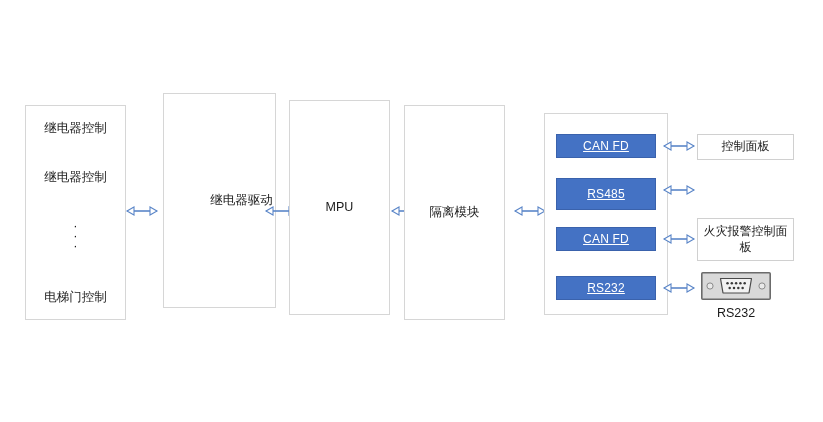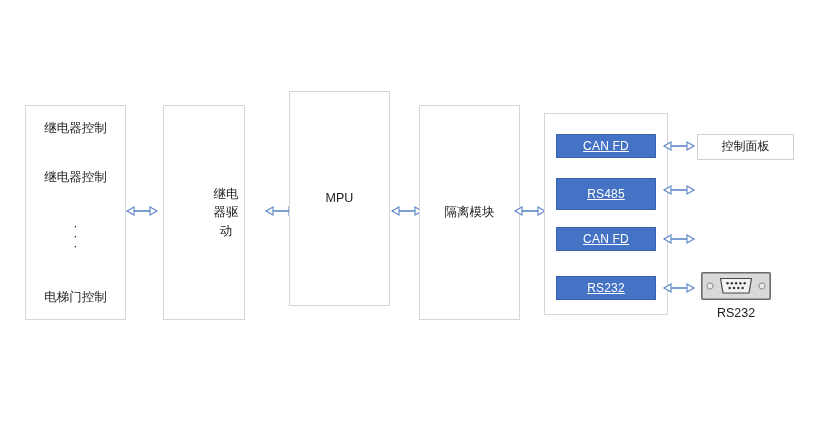--- a/index.html
+++ b/index.html
@@ -126,45 +126,45 @@
   </div>
 
   <div class="arrow" style="left:118px; top:204px;">
     <svg width="48" height="14" viewBox="0 0 48 14">
       <line x1="9" y1="7" x2="39" y2="7" stroke="#5b86c8" stroke-width="1.6"></line>
       <polygon points="9,7 16,3 16,11" fill="#ffffff" stroke="#5b86c8" stroke-width="1.1"></polygon>
       <polygon points="39,7 32,3 32,11" fill="#ffffff" stroke="#5b86c8" stroke-width="1.1"></polygon>
     </svg>
   </div>
 
-  <div class="block stage-block" style="left:163px; top:105px; width:82px; height:215px;padding-left:44px;">
+  <div class="block stage-block" style="left:163px; top:93px; width:113px; height:215px;padding-left:44px;">
     <span class="stage-label">继电器驱动</span>
   </div>
 
   <div class="arrow" style="left:257px; top:204px;">
     <svg width="48" height="14" viewBox="0 0 48 14">
       <line x1="9" y1="7" x2="39" y2="7" stroke="#5b86c8" stroke-width="1.6"></line>
       <polygon points="9,7 16,3 16,11" fill="#ffffff" stroke="#5b86c8" stroke-width="1.1"></polygon>
       <polygon points="39,7 32,3 32,11" fill="#ffffff" stroke="#5b86c8" stroke-width="1.1"></polygon>
     </svg>
   </div>
 
-  <div class="block stage-block" style="left:289px; top:91px; width:101px; height:215px;">
+  <div class="block stage-block" style="left:289px; top:100px; width:101px; height:215px;">
     <span class="stage-label">MPU</span>
   </div>
 
   <div class="arrow" style="left:383px; top:204px;">
     <svg width="48" height="14" viewBox="0 0 48 14">
       <line x1="9" y1="7" x2="39" y2="7" stroke="#5b86c8" stroke-width="1.6"></line>
       <polygon points="9,7 16,3 16,11" fill="#ffffff" stroke="#5b86c8" stroke-width="1.1"></polygon>
       <polygon points="39,7 32,3 32,11" fill="#ffffff" stroke="#5b86c8" stroke-width="1.1"></polygon>
     </svg>
   </div>
 
-  <div class="block stage-block" style="left:419px; top:105px; width:101px; height:215px;">
+  <div class="block stage-block" style="left:404px; top:105px; width:101px; height:215px;">
     <span class="stage-label">隔离模块</span>
   </div>
 
   <div class="arrow" style="left:506px; top:204px;">
     <svg width="48" height="14" viewBox="0 0 48 14">
       <line x1="9" y1="7" x2="39" y2="7" stroke="#5b86c8" stroke-width="1.6"></line>
       <polygon points="9,7 16,3 16,11" fill="#ffffff" stroke="#5b86c8" stroke-width="1.1"></polygon>
       <polygon points="39,7 32,3 32,11" fill="#ffffff" stroke="#5b86c8" stroke-width="1.1"></polygon>
     </svg>
   </div>
@@ -217,20 +217,23 @@
       <polygon points="9,7 16,3 16,11" fill="#ffffff" stroke="#5b86c8" stroke-width="1.1"></polygon>
       <polygon points="39,7 32,3 32,11" fill="#ffffff" stroke="#5b86c8" stroke-width="1.1"></polygon>
     </svg>
   </div>
 
   <div class="periph" style="left:697px; top:134px; width:97px; height:26px;">
     <span>控制面板</span>
   </div>
 
 
+  <div class="periph" style="left:697px; top:218px; width:97px; height:43px;">
+    <span>火灾报警控制面板</span>
+  </div>
 
   <div class="db9" style="left:701px; top:272px;">
     <svg width="70" height="28" viewBox="0 0 70 28">
       <rect x="0.8" y="0.8" width="68.4" height="26.4" rx="1" fill="#d9d9d9" stroke="#6b6b6b" stroke-width="1.6"></rect>
       <circle cx="9" cy="14" r="3.1" fill="#e9e9e9" stroke="#8a8a8a" stroke-width="1"></circle>
       <circle cx="61" cy="14" r="3.1" fill="#e9e9e9" stroke="#8a8a8a" stroke-width="1"></circle>
       <path d="M19.5 6.5 L50.5 6.5 L48.0 21.0 L22.0 21.0 Z" fill="#f2f2f2" stroke="#4a4a4a" stroke-width="1.2" stroke-linejoin="round"></path>
       <g fill="#3a3a3a">
         <circle cx="26.5" cy="11.2" r="1.25"></circle>
         <circle cx="30.8" cy="11.2" r="1.25"></circle>

